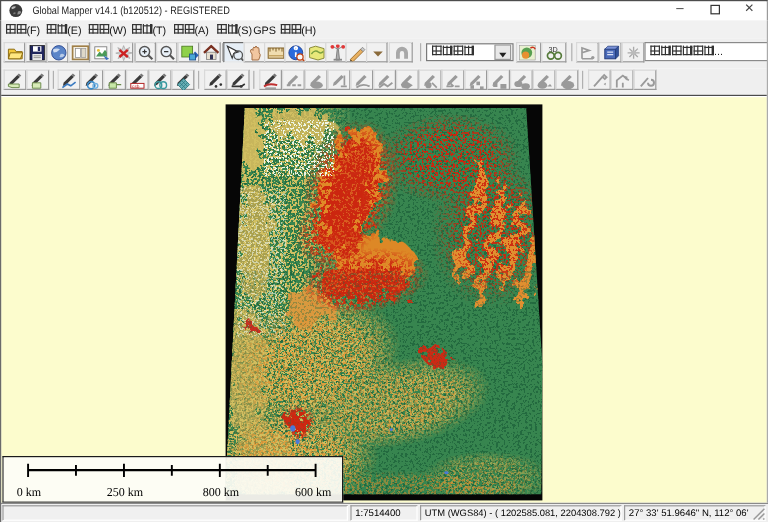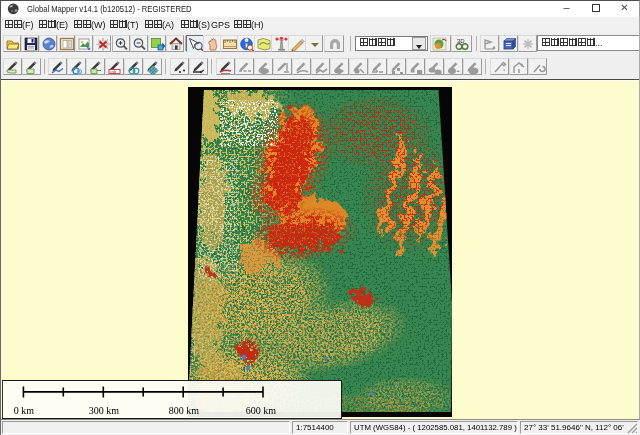--- a/index.html
+++ b/index.html
@@ -13,21 +13,21 @@
 .b{position:absolute;background:#f1f1f1;border:1px solid #9a9a9a;border-top-color:#d9d9d9;border-left-color:#d9d9d9}
 .b svg{position:absolute;left:1px;top:1px}
 .sep{position:absolute;width:1px;background:#b0b0b0}
 .map{left:1px;top:81px;width:638px;height:338px;background:#fcfccd}
 .status{left:0;top:419px;width:640px;height:16px;background:#efefef;border-top:1px solid #8a8a8a;font-size:8px;color:#000}
 .sp{position:absolute;height:13px;font-size:8px;background:#f0f0f0;border:1px solid;border-color:#9a9a9a #fff #fff #9a9a9a;line-height:12px;white-space:nowrap;overflow:hidden;padding-left:3px}
 .cj{display:inline-block;width:8px;height:8px;margin:0 0.5px;position:relative;top:0px;
 background:linear-gradient(#333,#333) 0 0/8px 1px no-repeat,linear-gradient(#333,#333) 0 3.5px/8px 1px no-repeat,linear-gradient(#333,#333) 0 7px/8px 1px no-repeat,linear-gradient(#333,#333) 0 0/1px 8px no-repeat,linear-gradient(#333,#333) 7px 0/1px 8px no-repeat,linear-gradient(#333,#333) 3.5px 0/1.2px 8px no-repeat}
 .cj2{display:inline-block;width:8px;height:8px;margin:0 0.5px;
 background:linear-gradient(#333,#333) 0 0/1px 8px no-repeat,linear-gradient(#333,#333) 3px 0/1px 8px no-repeat,linear-gradient(#333,#333) 6px 0/2px 8px no-repeat,linear-gradient(#333,#333) 0 1px/8px 1px no-repeat,linear-gradient(#333,#333) 0 6.5px/8px 1.5px no-repeat}
-.scale{position:absolute;left:2px;top:380px;font-size:0;width:340px;height:39px;background:rgba(253,253,246,0.93);border:1px solid #1a1a1a;border-left-color:#333}
+.scale{position:absolute;left:2px;top:380px;font-size:0;width:284px;height:39px;background:rgba(253,253,246,0.93);border:1px solid #1a1a1a;border-left-color:#333}
 .sklbl{position:absolute;top:24px;font-family:"Liberation Serif",serif;font-size:10px;color:#000;transform:translateX(-50%);white-space:nowrap}
 </style></head><body>
 
 <div class="abs titlebar"></div>
 <svg class="abs" style="left:7px;top:3px" width="13" height="12" viewBox="0 0 13 12">
 <circle cx="6.2" cy="5.8" r="5.4" fill="#3a3a3a"></circle>
 <path d="M2.5 3.2 Q4.5 1.5 6.5 2.6 Q5 4.5 2.8 4.8 Z" fill="#cfcfcf" opacity="0.85"></path>
 <path d="M8 6.5 Q10 5.5 10.8 7.2 Q9.5 9.5 7.4 9 Z" fill="#b9b9b9" opacity="0.7"></path>
 <path d="M4.2 7.6 Q5.4 6.8 6.3 7.8 Q5.4 9.2 4 8.8 Z" fill="#a5a5a5" opacity="0.6"></path>
 </svg>
@@ -563,25 +563,25 @@
 <path d="M20.4 10.8 H260" stroke="#000" stroke-width="1.8"></path>
       <path d="M20.4 5.5 V16.5" stroke="#000" stroke-width="1.6"></path>
       <path d="M60.3 6.5 V15.5" stroke="#000" stroke-width="1.6"></path>
       <path d="M100.3 5.5 V16.5" stroke="#000" stroke-width="1.6"></path>
       <path d="M140.2 6.5 V15.5" stroke="#000" stroke-width="1.6"></path>
       <path d="M180.2 5.5 V16.5" stroke="#000" stroke-width="1.6"></path>
       <path d="M220.1 6.5 V15.5" stroke="#000" stroke-width="1.6"></path>
       <path d="M260.0 5.5 V16.5" stroke="#000" stroke-width="1.6"></path>
     </svg>
 <div class="sklbl" style="left:21px">0 km</div>
-<div class="sklbl" style="left:101px">300 km</div>
+<div class="sklbl" style="left:101px">250 km</div>
 <div class="sklbl" style="left:181px">800 km</div>
 <div class="sklbl" style="left:258px">600 km</div>
 </div>
 <div class="abs status"></div>
 <div class="abs sp" style="left:2px;top:421px;width:288px"></div>
 <div class="abs sp" style="left:292px;top:421px;width:56px">1:7514400</div>
-<div class="abs sp" style="left:350px;top:421px;width:168px;font-size:7.8px">UTM (WGS84) - ( 1202585.081, 1401132.789 )</div>
+<div class="abs sp" style="left:350px;top:421px;width:168px;font-size:7.8px">UTM (WGS84) - ( 1202585.081, 2204308.792 )</div>
 <div class="abs sp" style="left:520px;top:421px;width:118px">27° 33' 51.9646" N, 112° 06'</div>
 <svg class="abs" style="left:627px;top:423px" width="11" height="11">
     <path d="M10 1 L1 10 M10 5 L5 10 M10 9 L9 10" stroke="#999" stroke-width="1.2"></path>
   </svg>
 <div class="abs" style="left:0;top:17px;width:1px;height:418px;background:#6a6a6a"></div>
 <div class="abs" style="left:639px;top:17px;width:1px;height:402px;background:#aaa"></div>
 </body></html>

